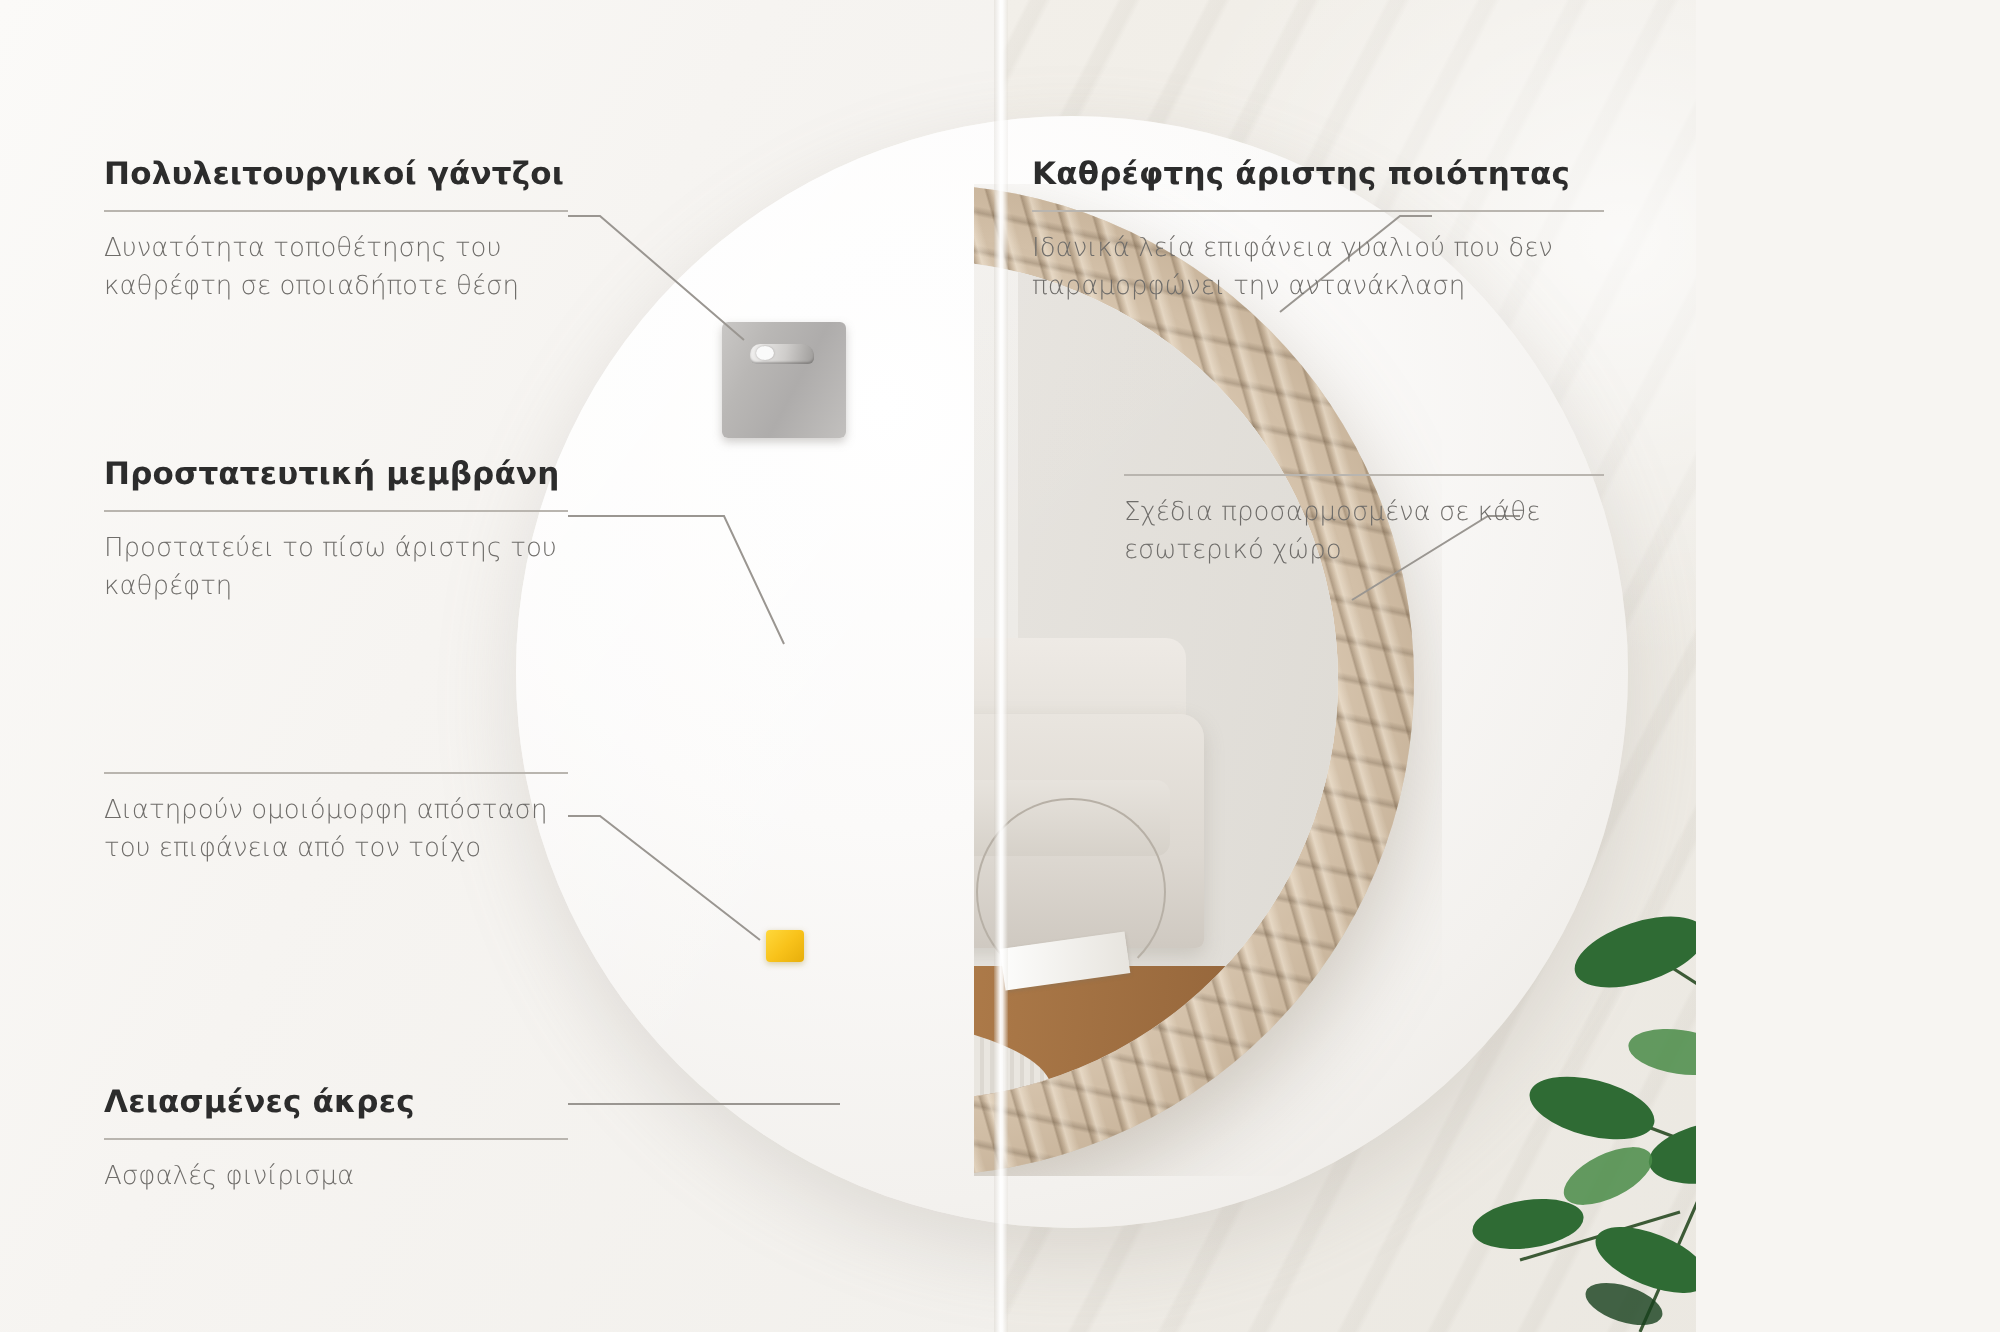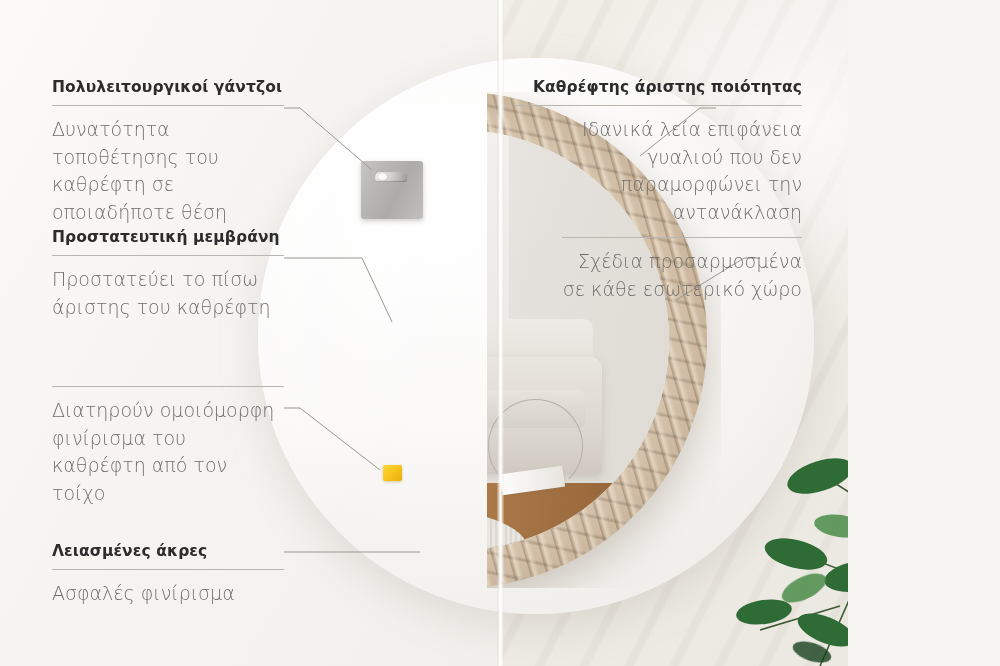--- a/index.html
+++ b/index.html
@@ -100,22 +100,22 @@
   .leaves{position:absolute;left:700px;top:330px;width:300px;height:336px;}
   .leaves svg{width:100%;height:100%;}
 
   
   .lines{position:absolute;left:0;top:0;width:1000px;height:666px;}
 
   
   .blk{position:absolute;}
   .blk h3{margin:0;font-size:15.5px;font-weight:bold;color:#2c2c2c;letter-spacing:.1px;white-space:nowrap;}
   .blk .rule{height:1px;background:#b9b5af;margin:9px 0 10px 0;}
-  .blk p{margin:0;font-size:19px;line-height:1.45;color:#6f6d6a;font-weight:300;}
-  .blk.right h3,.blk.right p{text-align:right;}
+  .blk p{margin:0;font-size:13px;line-height:1.45;color:#6f6d6a;font-weight:300;}
+  .blk.right h3,.blk.right p{}
 
   .b1{left:52px;top:78px;width:232px;}
   .b2{left:52px;top:228px;width:232px;}
   .b3{left:52px;top:377px;width:232px;}
   .b4{left:52px;top:542px;width:232px;}
   .b5{right:46px;top:78px;width:286px;}
   .b6{right:46px;top:228px;width:240px;}
 </style>
 </head>
 <body>
@@ -212,21 +212,21 @@
   </div>
 
   <div class="blk b2">
     <h3>Προστατευτική μεμβράνη</h3>
     <div class="rule"></div>
     <p>Προστατεύει το πίσω άριστης του καθρέφτη</p>
   </div>
 
   <div class="blk b3">
     <div class="rule"></div>
-    <p>Διατηρούν ομοιόμορφη φινίρισμα του καθρέφτη από τον τοίχο</p>
+    <p>Διατηρούν ομοιόμορφη απόσταση του επιφάνεια από τον τοίχο</p>
   </div>
 
   <div class="blk b4">
     <h3>Λειασμένες άκρες</h3>
     <div class="rule"></div>
     <p>Ασφαλές φινίρισμα</p>
   </div>
 
   <div class="blk b5 right">
     <h3>Καθρέφτης άριστης ποιότητας</h3>

